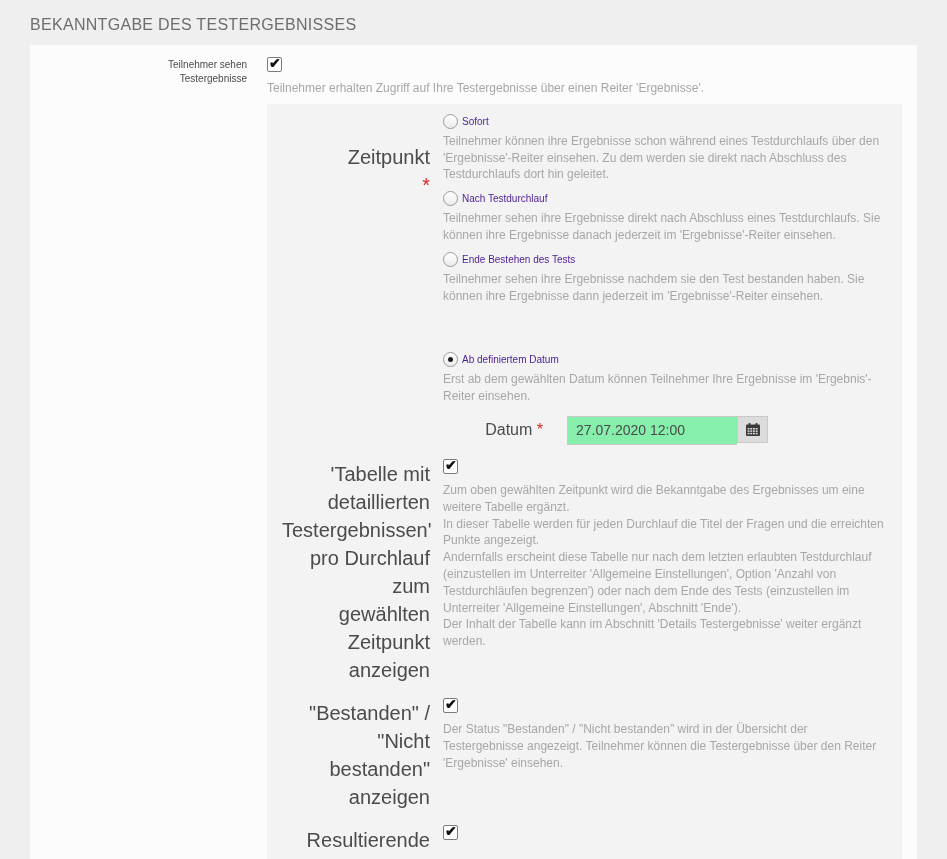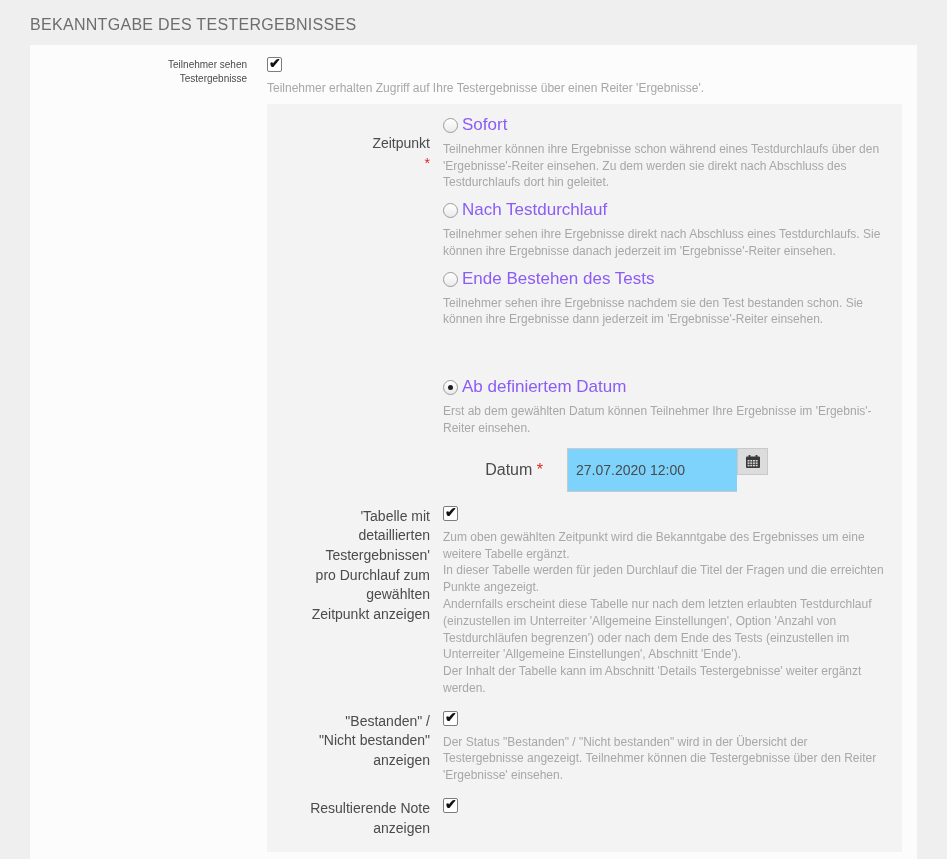--- a/index.html
+++ b/index.html
@@ -69,21 +69,21 @@
     background: #f3f3f3;
     margin-top: 7px;
     padding: 10px 15px 14px 15px;
   }
   .row-inner { display: flex; align-items: flex-start; margin-top: 14px; }
   .row-inner:first-child { margin-top: 0; }
   .lbl-inner {
     width: 148px;
     flex-shrink: 0;
     text-align: right;
-    font-size: 14px;
+    font-size: 20px;
     line-height: 1.4;
     color: #4b4b4b;
     white-space: pre-line;
     padding-top: 1px;
   }
   .ctl-inner { flex: 1; margin-left: 13px; min-width: 0; }
   .req { color: #e0251b; }
 
   .option { margin-bottom: 8px; }
   .option:last-of-type { margin-bottom: 0; margin-top: 48px; }
@@ -99,38 +99,38 @@
     margin-right: 4px;
   }
   .radio.on::after {
     content: "";
     position: absolute;
     left: 4px; top: 4px;
     width: 5px; height: 5px;
     border-radius: 50%;
     background: #1f1f1f;
   }
-  .option-label { font-size: 17px; color: #8b5cf6; line-height: 1.35; }
+  .option-label { font-size: 10px; color: #4c1d95; line-height: 1.35; }
   .option .byline { margin-left: 0; margin-top: 4px; }
 
   .datum-row { display: flex; align-items: center; margin-top: 11px; }
   .datum-lbl {
     width: 100px;
     flex-shrink: 0;
     text-align: right;
     font-size: 16px;
     color: #4b4b4b;
   }
   .input-group { display: flex; margin-left: 24px; }
   .date-input {
     width: 170px;
-    height: 44px;
+    height: 29px;
     border: 1px solid #c9c9c9;
     border-right: none;
-    background: #7dd3fc;
+    background: #86efac;
     padding: 0 8px;
     font-size: 14px;
     color: #4a4a4a;
     font-family: "Liberation Sans", sans-serif;
     outline: none;
   }
   .addon {
     width: 31px;
     height: 27px;
     background: #dcdcdc;
@@ -180,21 +180,21 @@
                   <span class="option-label">Nach Testdurchlauf</span>
                 </div>
                 <div class="byline">Teilnehmer sehen ihre Ergebnisse direkt nach Abschluss eines Testdurchlaufs. Sie können ihre Ergebnisse danach jederzeit im 'Ergebnisse'-Reiter einsehen.</div>
               </div>
 
               <div class="option">
                 <div class="option-head">
                   <span class="radio"></span>
                   <span class="option-label">Ende Bestehen des Tests</span>
                 </div>
-                <div class="byline">Teilnehmer sehen ihre Ergebnisse nachdem sie den Test bestanden schon. Sie können ihre Ergebnisse dann jederzeit im 'Ergebnisse'-Reiter einsehen.</div>
+                <div class="byline">Teilnehmer sehen ihre Ergebnisse nachdem sie den Test bestanden haben. Sie können ihre Ergebnisse dann jederzeit im 'Ergebnisse'-Reiter einsehen.</div>
               </div>
 
               <div class="option">
                 <div class="option-head">
                   <span class="radio on"></span>
                   <span class="option-label">Ab definiertem Datum</span>
                 </div>
                 <div class="byline">Erst ab dem gewählten Datum können Teilnehmer Ihre Ergebnisse im 'Ergebnis'-Reiter einsehen.</div>
 
                 <div class="datum-row">

